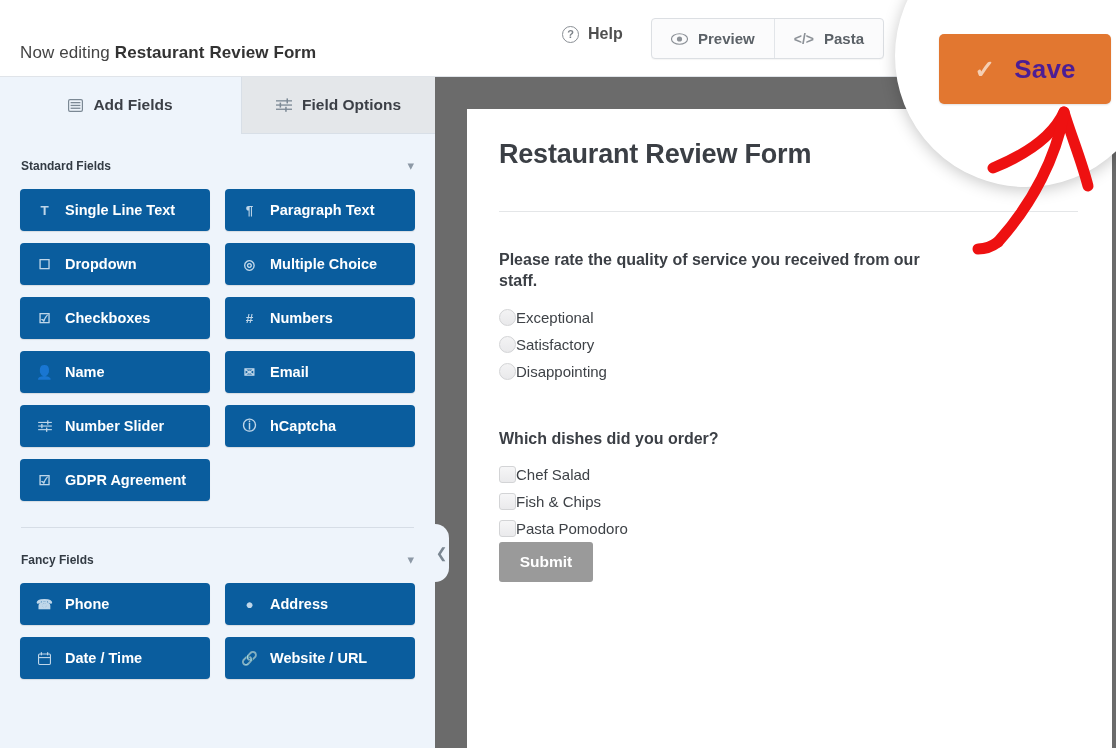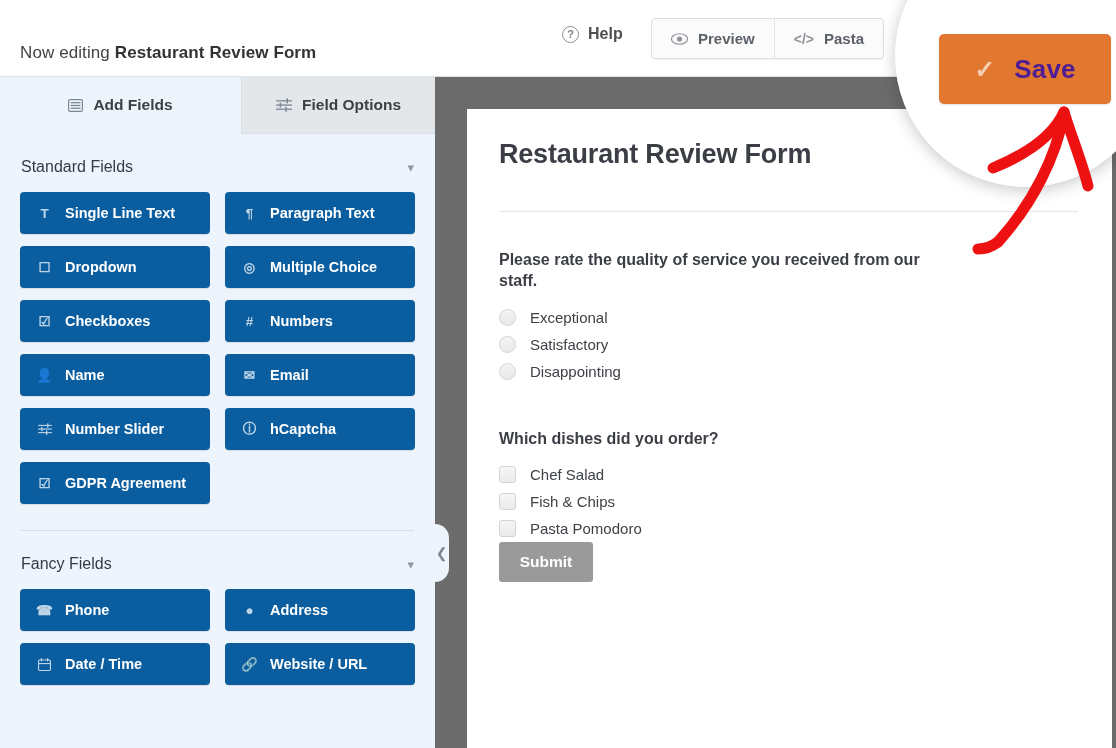--- a/index.html
+++ b/index.html
@@ -68,21 +68,21 @@
   }
   .tab.active { background: #eef4fb; border-bottom: 1px solid transparent; }
   .tab.inactive { background: #e4e7ea; border-left: 1px solid #d8dfe7; }
   .tab-ico { color: #7b8894; display: flex; font-size: 15px; }
 
   .sb-body { padding: 0 20px; }
   .group-head {
     display: flex; align-items: center; justify-content: space-between;
     padding: 24px 1px 16px 1px;
   }
-  .group-title { font-size: 16px; font-weight: normal; color: #333b44; }
+  .group-title { font-size: 12px; font-weight: bold; color: #333b44; }
   .chev { color: #8d99a6; font-size: 13px; }
 
   .fgrid { display: grid; grid-template-columns: 1fr 1fr; gap: 12px 15px; }
   .fbtn {
     height: 42px; border-radius: 4px; background: #0a5d9e;
     display: flex; align-items: center; gap: 13px;
     padding-left: 17px; color: #ffffff;
     font-size: 14.5px; font-weight: bold; cursor: pointer;
     box-shadow: 0 1px 1px rgba(0,0,0,.1);
     white-space: nowrap; overflow: hidden;
@@ -104,21 +104,21 @@
   }
   .form-inner { padding: 30px 34px 0 32px; }
   .form-title { font-size: 27px; font-weight: bold; color: #3b3f45; letter-spacing: -.2px; }
   .title-rule { height: 1px; background: #e4e6e8; margin: 41px 0 0 0; }
 
   .q-label {
     font-size: 16px; font-weight: bold; color: #3b3f45;
     line-height: 1.32; margin-top: 37px; max-width: 452px;
   }
   .opt-list { margin-top: 13px; }
-  .opt-row { display: flex; align-items: center; gap: 14px; height: 27px; }
+  .opt-row { display: flex; align-items: center; height: 27px; }
   .radio {
     width: 17px; height: 17px; border-radius: 50%;
     border: 1px solid #d3d4d6;
     background: linear-gradient(#f3f3f4, #e9e9eb);
     flex: none;
   }
   .cbox {
     width: 17px; height: 17px; border-radius: 3px;
     border: 1px solid #d3d4d6;
     background: linear-gradient(#f6f6f7, #eaeaec);

